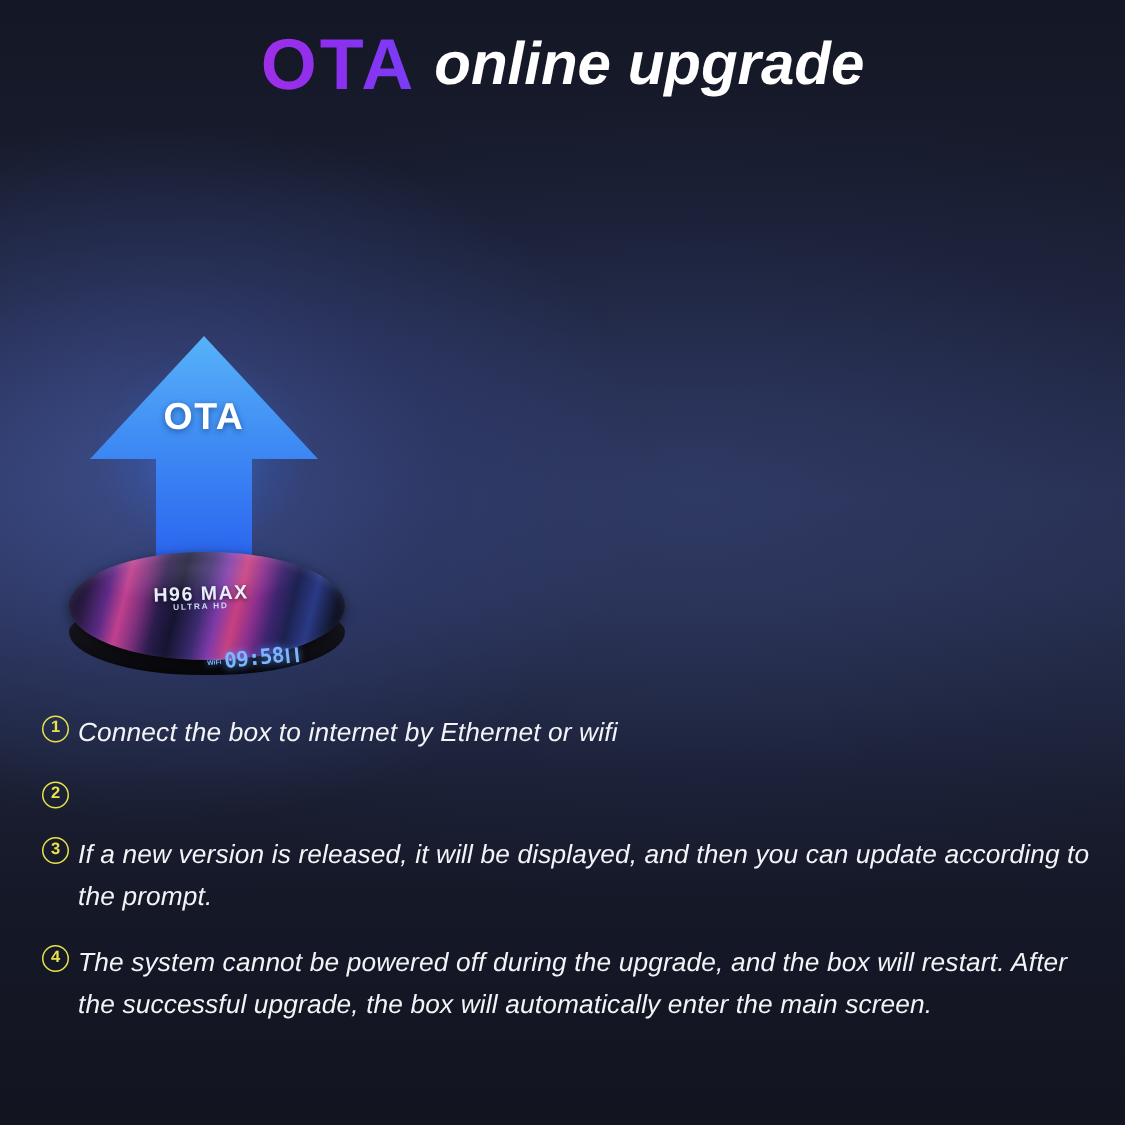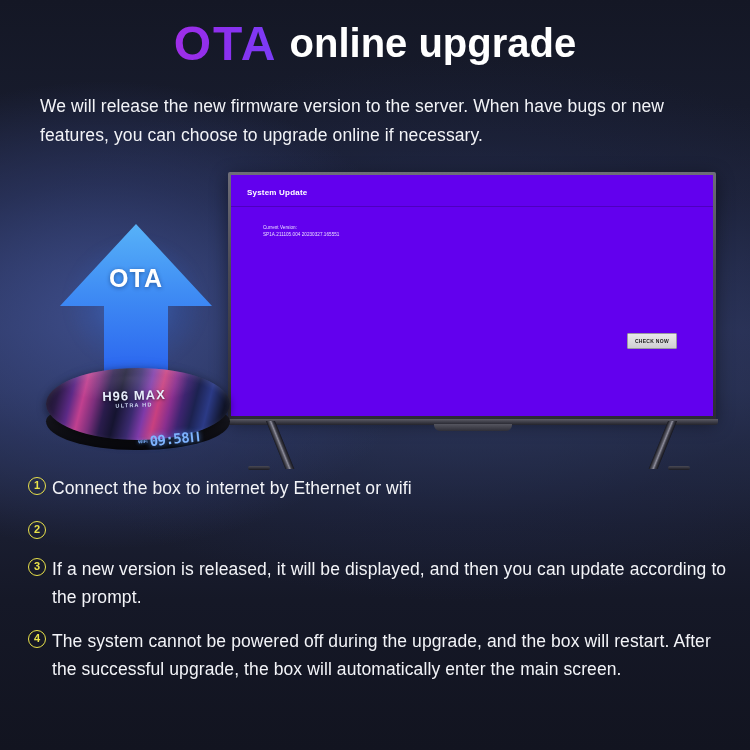--- a/index.html
+++ b/index.html
@@ -47,20 +47,21 @@
     -webkit-text-fill-color:transparent;
     vertical-align:middle;
   }
   .title-rest {
     font-size:40px;
     font-weight:bold;
     color:#ffffff;
     letter-spacing:0px;
     margin-left:12px;
     vertical-align:middle;
+    font-style:italic;
   }
 
   .intro {
     position:absolute;
     top:92px; left:40px;
     width:680px;
     font-size:17.5px;
     line-height:29px;
     color:#f2f3f7;
     letter-spacing:0.1px;
@@ -302,52 +303,33 @@
     font-size:11px;
     font-weight:bold;
     line-height:15.5px;
     text-align:center;
   }
   .step-text {
     font-size:17.5px;
     line-height:28px;
     color:#f3f4f8;
     letter-spacing:0.1px;
+    font-style:italic;
   }
 </style>
 </head>
 <body>
 
 <div id="page">
 
   <div class="title-row">
     <span class="title-ota">OTA</span><span class="title-rest">online upgrade</span>
   </div>
 
-  <div class="intro">We will release the new firmware version to the server.  When have bugs or new features, you can choose to upgrade online if necessary.</div>
-
-  <div id="tv-wrap">
-    <div class="tv-bezel">
-      <div class="tv-screen">
-        <div class="screen-title">System Update</div>
-        <div class="screen-divider"></div>
-        <div class="screen-version">
-          <div>Current Version:</div>
-          <div>SP1A.211105.004 20230327.165551</div>
-        </div>
-        <div class="check-now">CHECK NOW</div>
-      </div>
-    </div>
-    <div class="tv-chin"></div>
-    <div class="tv-nub"></div>
-    <div class="leg left"></div>
-    <div class="leg right"></div>
-    <div class="leg-foot left"></div>
-    <div class="leg-foot right"></div>
-  </div>
+
 
   <div id="arrow-wrap">
     <div class="arrow-glow"></div>
     <svg class="arrow-shape" viewBox="0 0 160 160">
       <defs>
         <linearGradient id="arrowGrad" x1="0" y1="0" x2="0" y2="1">
           <stop offset="0%" stop-color="#57b2f8"></stop>
           <stop offset="45%" stop-color="#3f8cf4"></stop>
           <stop offset="100%" stop-color="#2a63ef"></stop>
         </linearGradient>

